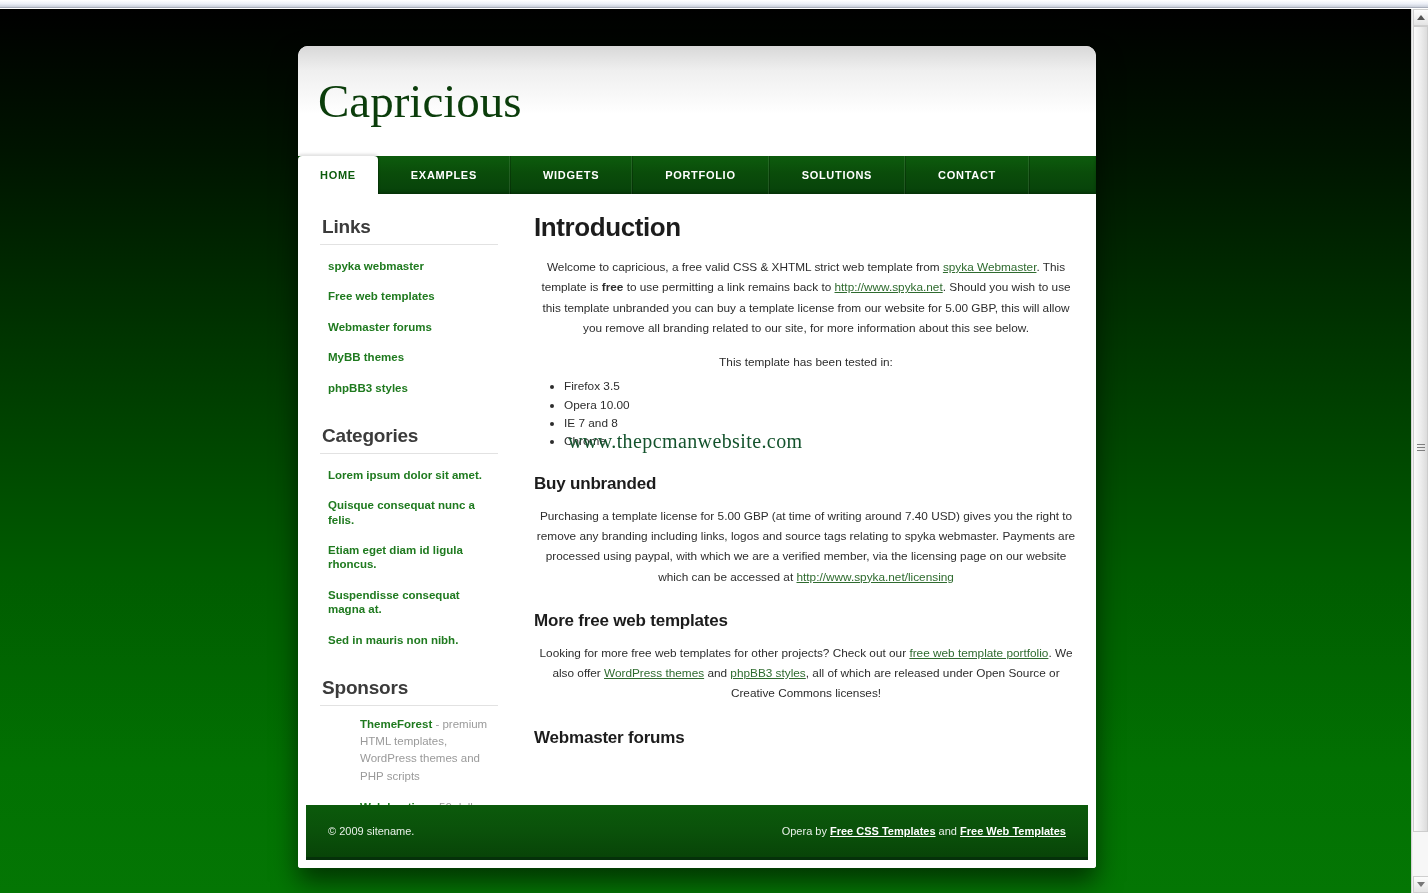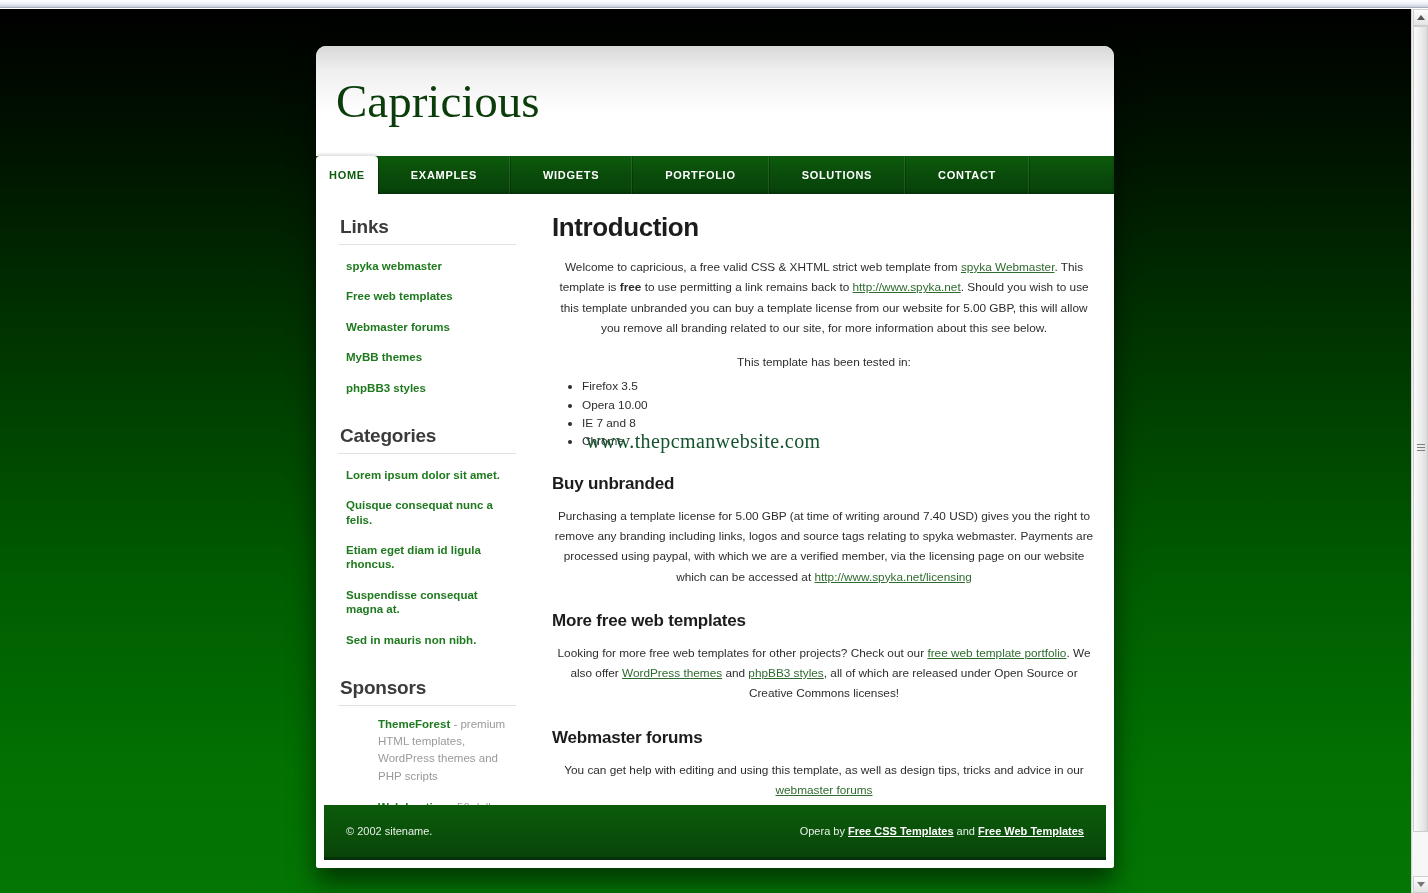--- a/index.html
+++ b/index.html
@@ -105,21 +105,21 @@
         #7e7e7e 0px, #7e7e7e 1px,
         transparent 1px, transparent 3px,
         #7e7e7e 3px, #7e7e7e 4px,
         transparent 4px, transparent 6px,
         #7e7e7e 6px, #7e7e7e 7px);
   }
 
   
   #container {
     position: absolute;
-    left: 316px;
+    left: 298px;
     top: 37px;
     width: 798px;
     height: 822px;
     background: #ffffff;
     border-radius: 10px 10px 3px 3px;
     box-shadow: 0 14px 26px rgba(0,0,0,0.55);
   }
   #container-inner {
     position: absolute;
     left: 0; top: 0;
@@ -171,21 +171,21 @@
     white-space: nowrap;
     cursor: pointer;
   }
   .nav-item:first-child { border-left: none; }
   .nav-item.active {
     background: #ffffff;
     color: #0d5c0d;
     border-left: none;
     border-right: none;
     border-radius: 4px 4px 0 0;
-    padding: 0 13px;
+    padding: 0 22px;
     box-shadow: 0 -2px 3px rgba(0,0,0,0.12);
   }
   #nav-filler {
     flex: 1 1 auto;
     border-left: 1px solid rgba(0,0,0,0.22);
   }
 
   
   #body-area {
     position: relative;
@@ -448,27 +448,26 @@
               <li>Chrome</li>
             </ul>
 
             <h2>Buy unbranded</h2>
             <p><span>Purchasing a template license for 5.00 GBP (at time of writing around 7.40 USD) gives you the right to remove any branding including links, logos and source tags relating to spyka webmaster. Payments are processed using paypal, with which we are a verified member, via the licensing page on our website which can be accessed at </span><a class="greenlink">http://www.spyka.net/licensing</a></p>
 
             <h2>More free web templates</h2>
             <p><span>Looking for more free web templates for other projects? Check out our </span><a class="greenlink">free web template portfolio</a><span>. We also offer </span><a class="greenlink">WordPress themes</a><span> and </span><a class="greenlink">phpBB3 styles</a><span>, all of which are released under Open Source or Creative Commons licenses!</span></p>
 
             <h2>Webmaster forums</h2>
-            <p><span>You can get help with editing and using this template, as well as design tips, tricks and advice in our </span><a class="greenlink">webmaster forums</a></p>
 
           </div>
         </div>
 
         <div id="footer">
-          <div class="copy">© 2002 sitename.</div>
+          <div class="copy">© 2009 sitename.</div>
           <div class="design"><span>Opera by </span><a>Free CSS Templates</a><span> and </span><a>Free Web Templates</a></div>
         </div>
 
       </div>
     </div>
 
   </div>
 
   <div id="scrollbar">
     <div id="sb-track"></div>

